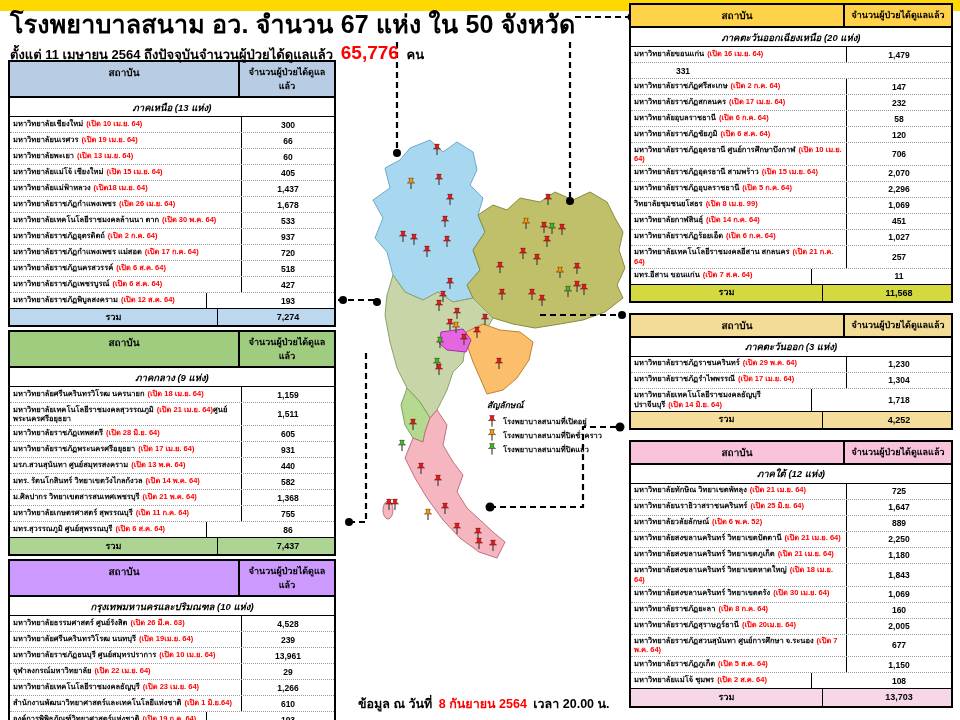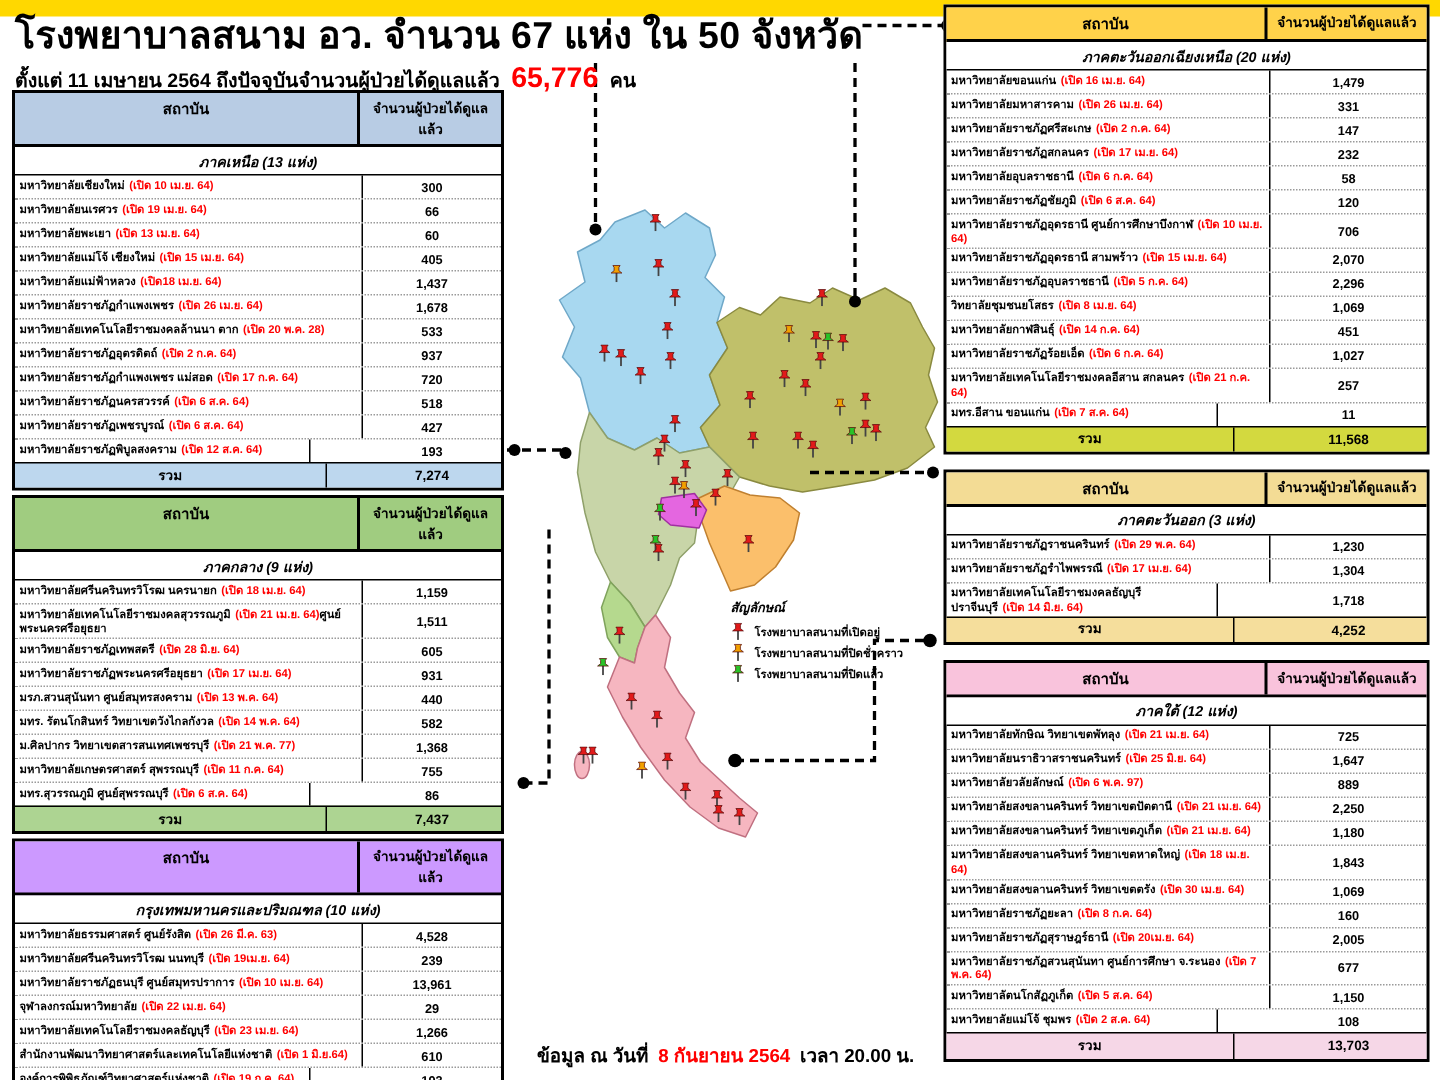--- a/index.html
+++ b/index.html
@@ -366,21 +366,21 @@
           <div class="cell name"><span class="nm">มหาวิทยาลัยแม่ฟ้าหลวง</span><span class="dt">(เปิด18 เม.ย. 64)</span></div>
           <div class="cell val">1,437</div>
         </div>
 
         <div class="row">
           <div class="cell name"><span class="nm">มหาวิทยาลัยราชภัฏกำแพงเพชร</span><span class="dt">(เปิด 26 เม.ย. 64)</span></div>
           <div class="cell val">1,678</div>
         </div>
 
         <div class="row">
-          <div class="cell name"><span class="nm">มหาวิทยาลัยเทคโนโลยีราชมงคลล้านนา ตาก</span><span class="dt">(เปิด 20 พ.ค. 28)</span></div>
+          <div class="cell name"><span class="nm">มหาวิทยาลัยเทคโนโลยีราชมงคลล้านนา ตาก</span><span class="dt">(เปิด 30 พ.ค. 64)</span></div>
           <div class="cell val">533</div>
         </div>
 
         <div class="row">
           <div class="cell name"><span class="nm">มหาวิทยาลัยราชภัฏอุตรดิตถ์</span><span class="dt">(เปิด 2 ก.ค. 64)</span></div>
           <div class="cell val">937</div>
         </div>
 
         <div class="row">
           <div class="cell name"><span class="nm">มหาวิทยาลัยราชภัฏกำแพงเพชร แม่สอด</span><span class="dt">(เปิด 17 ก.ค. 64)</span></div>
@@ -440,21 +440,21 @@
           <div class="cell name"><span class="nm">มรภ.สวนสุนันทา ศูนย์สมุทรสงคราม</span><span class="dt">(เปิด 13 พ.ค. 64)</span></div>
           <div class="cell val">440</div>
         </div>
 
         <div class="row">
           <div class="cell name"><span class="nm">มทร. รัตนโกสินทร์  วิทยาเขตวังไกลกังวล</span><span class="dt">(เปิด 14 พ.ค. 64)</span></div>
           <div class="cell val">582</div>
         </div>
 
         <div class="row">
-          <div class="cell name"><span class="nm">ม.ศิลปากร วิทยาเขตสารสนเทศเพชรบุรี</span><span class="dt">(เปิด 21 พ.ค. 77)</span></div>
+          <div class="cell name"><span class="nm">ม.ศิลปากร วิทยาเขตสารสนเทศเพชรบุรี</span><span class="dt">(เปิด 21 พ.ค. 64)</span></div>
           <div class="cell val">1,368</div>
         </div>
 
         <div class="row">
           <div class="cell name"><span class="nm">มหาวิทยาลัยเกษตรศาสตร์  สุพรรณบุรี</span><span class="dt">(เปิด 11 ก.ค. 64)</span></div>
           <div class="cell val">755</div>
         </div>
 
         <div class="row">
           <div class="cell name"><span class="nm">มทร.สุวรรณภูมิ ศูนย์สุพรรณบุรี</span><span class="dt">(เปิด 6 ส.ค. 64)</span></div>
@@ -524,21 +524,20 @@
     <div class="section">ภาคตะวันออกเฉียงเหนือ  (20 แห่ง)</div>
     <div>
 
         <div class="row">
           <div class="cell name"><span class="nm">มหาวิทยาลัยขอนแก่น</span><span class="dt">(เปิด 16 เม.ย. 64)</span></div>
           <div class="cell val">1,479</div>
         </div>
 
 
         <div class="row">
-          <div class="cell name"><span class="nm">มหาวิทยาลัยมหาสารคาม</span><span class="dt">(เปิด 26 เม.ย. 64)</span></div>
           <div class="cell val">331</div>
         </div>
 
         <div class="row">
           <div class="cell name"><span class="nm">มหาวิทยาลัยราชภัฏศรีสะเกษ</span><span class="dt">(เปิด 2 ก.ค. 64)</span></div>
           <div class="cell val">147</div>
         </div>
 
         <div class="row">
           <div class="cell name"><span class="nm">มหาวิทยาลัยราชภัฏสกลนคร</span><span class="dt">(เปิด 17 เม.ย. 64)</span></div>
@@ -564,21 +563,21 @@
           <div class="cell name"><span class="nm">มหาวิทยาลัยราชภัฏอุดรธานี สามพร้าว</span><span class="dt">(เปิด 15 เม.ย. 64)</span></div>
           <div class="cell val">2,070</div>
         </div>
 
         <div class="row">
           <div class="cell name"><span class="nm">มหาวิทยาลัยราชภัฏอุบลราชธานี</span><span class="dt">(เปิด 5 ก.ค. 64)</span></div>
           <div class="cell val">2,296</div>
         </div>
 
         <div class="row">
-          <div class="cell name"><span class="nm">วิทยาลัยชุมชนยโสธร</span><span class="dt">(เปิด 8 เม.ย. 64)</span></div>
+          <div class="cell name"><span class="nm">วิทยาลัยชุมชนยโสธร</span><span class="dt">(เปิด 8 เม.ย. 99)</span></div>
           <div class="cell val">1,069</div>
         </div>
 
         <div class="row">
           <div class="cell name"><span class="nm">มหาวิทยาลัยกาฬสินธุ์</span><span class="dt">(เปิด 14 ก.ค. 64)</span></div>
           <div class="cell val">451</div>
         </div>
 
         <div class="row">
           <div class="cell name"><span class="nm">มหาวิทยาลัยราชภัฏร้อยเอ็ด</span><span class="dt">(เปิด 6 ก.ค. 64)</span></div>
@@ -642,21 +641,21 @@
           <div class="cell name"><span class="nm">มหาวิทยาลัยทักษิณ วิทยาเขตพัทลุง</span><span class="dt">(เปิด 21 เม.ย. 64)</span></div>
           <div class="cell val">725</div>
         </div>
 
         <div class="row">
           <div class="cell name"><span class="nm">มหาวิทยาลัยนราธิวาสราชนครินทร์</span><span class="dt">(เปิด 25 มิ.ย. 64)</span></div>
           <div class="cell val">1,647</div>
         </div>
 
         <div class="row">
-          <div class="cell name"><span class="nm">มหาวิทยาลัยวลัยลักษณ์</span><span class="dt">(เปิด 6 พ.ค. 97)</span></div>
+          <div class="cell name"><span class="nm">มหาวิทยาลัยวลัยลักษณ์</span><span class="dt">(เปิด 6 พ.ค. 52)</span></div>
           <div class="cell val">889</div>
         </div>
 
         <div class="row">
           <div class="cell name"><span class="nm">มหาวิทยาลัยสงขลานครินทร์ วิทยาเขตปัตตานี</span><span class="dt">(เปิด 21 เม.ย. 64)</span></div>
           <div class="cell val">2,250</div>
         </div>
 
         <div class="row">
           <div class="cell name"><span class="nm">มหาวิทยาลัยสงขลานครินทร์ วิทยาเขตภูเก็ต</span><span class="dt">(เปิด 21 เม.ย. 64)</span></div>
@@ -682,21 +681,21 @@
           <div class="cell name"><span class="nm">มหาวิทยาลัยราชภัฏสุราษฎร์ธานี</span><span class="dt">(เปิด 20เม.ย. 64)</span></div>
           <div class="cell val">2,005</div>
         </div>
 
         <div class="row">
           <div class="cell name"><span class="nm">มหาวิทยาลัยราชภัฏสวนสุนันทา ศูนย์การศึกษา จ.ระนอง</span><span class="dt">(เปิด 7 พ.ค. 64)</span></div>
           <div class="cell val">677</div>
         </div>
 
         <div class="row">
-          <div class="cell name"><span class="nm">มหาวิทยาลัตนโกสัฏภูเก็ต</span><span class="dt">(เปิด 5 ส.ค. 64)</span></div>
+          <div class="cell name"><span class="nm">มหาวิทยาลัยราชภัฏภูเก็ต</span><span class="dt">(เปิด 5 ส.ค. 64)</span></div>
           <div class="cell val">1,150</div>
         </div>
 
         <div class="row">
           <div class="cell name"><span class="nm">มหาวิทยาลัยแม่โจ้  ชุมพร</span><span class="dt">(เปิด 2 ส.ค. 64)</span></div>
           <div class="cell val">108</div>
         </div>
       </div>
     <div class="trow">
       <div class="cell name">รวม</div>

